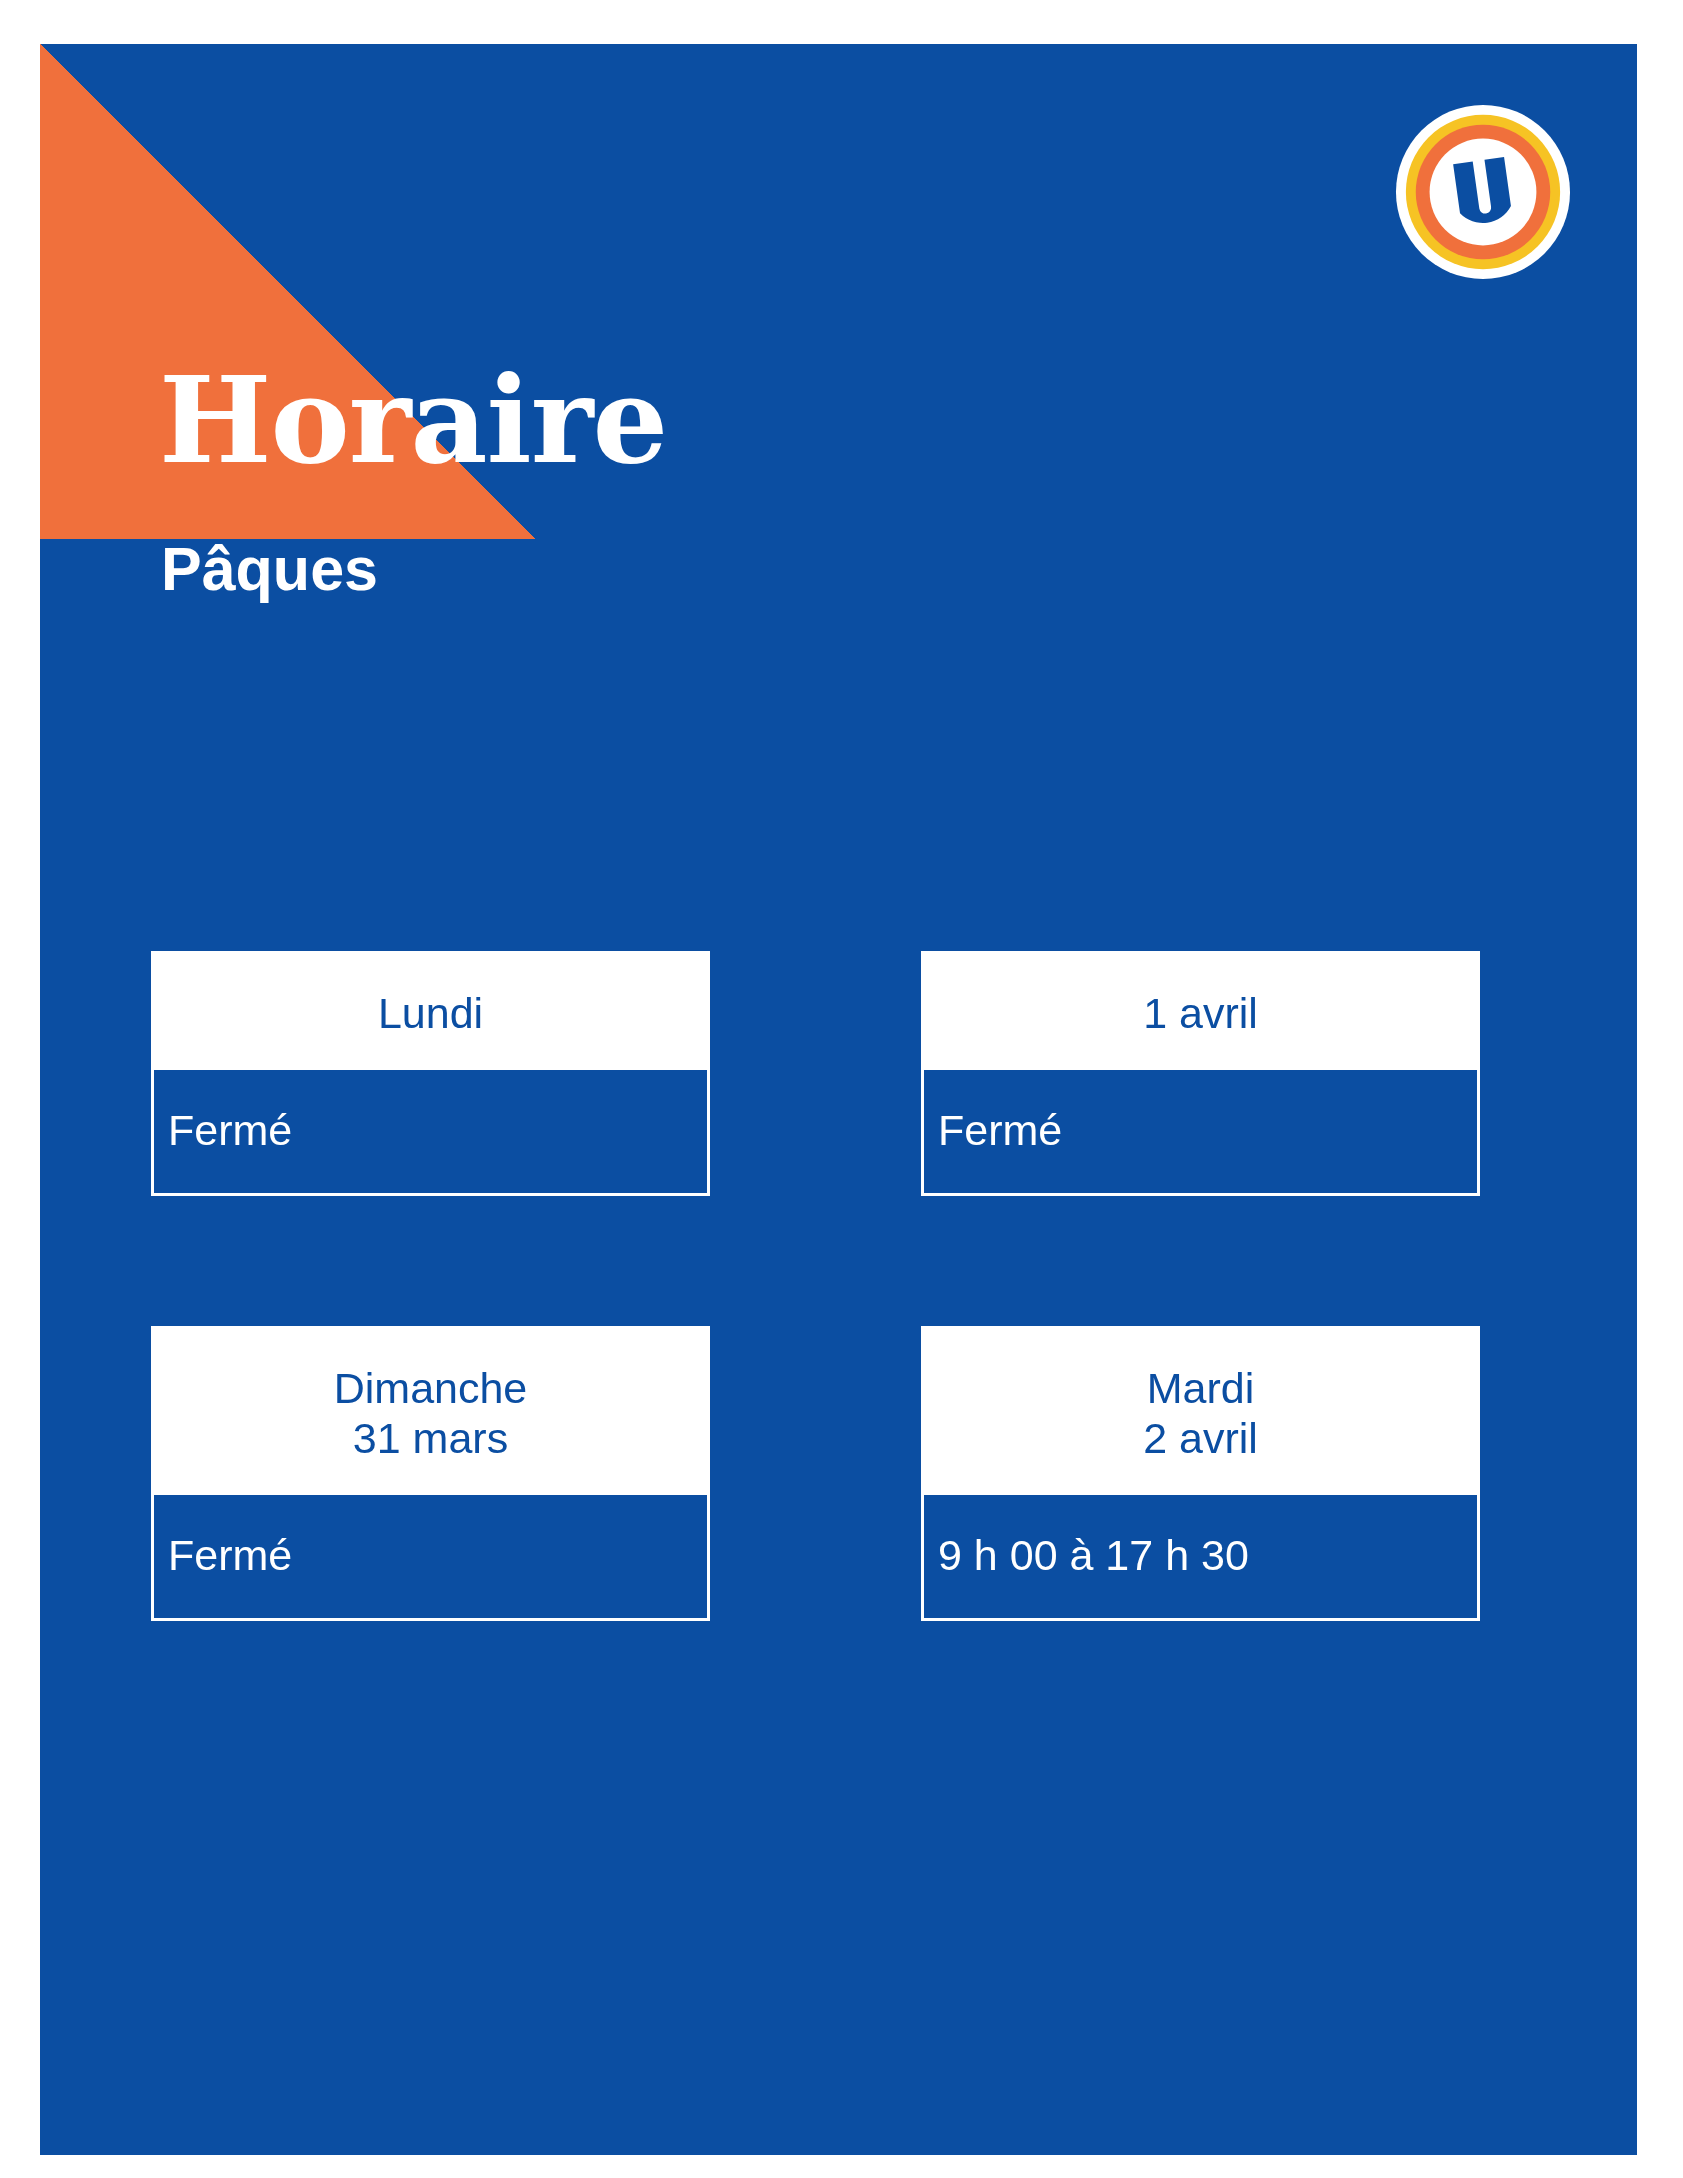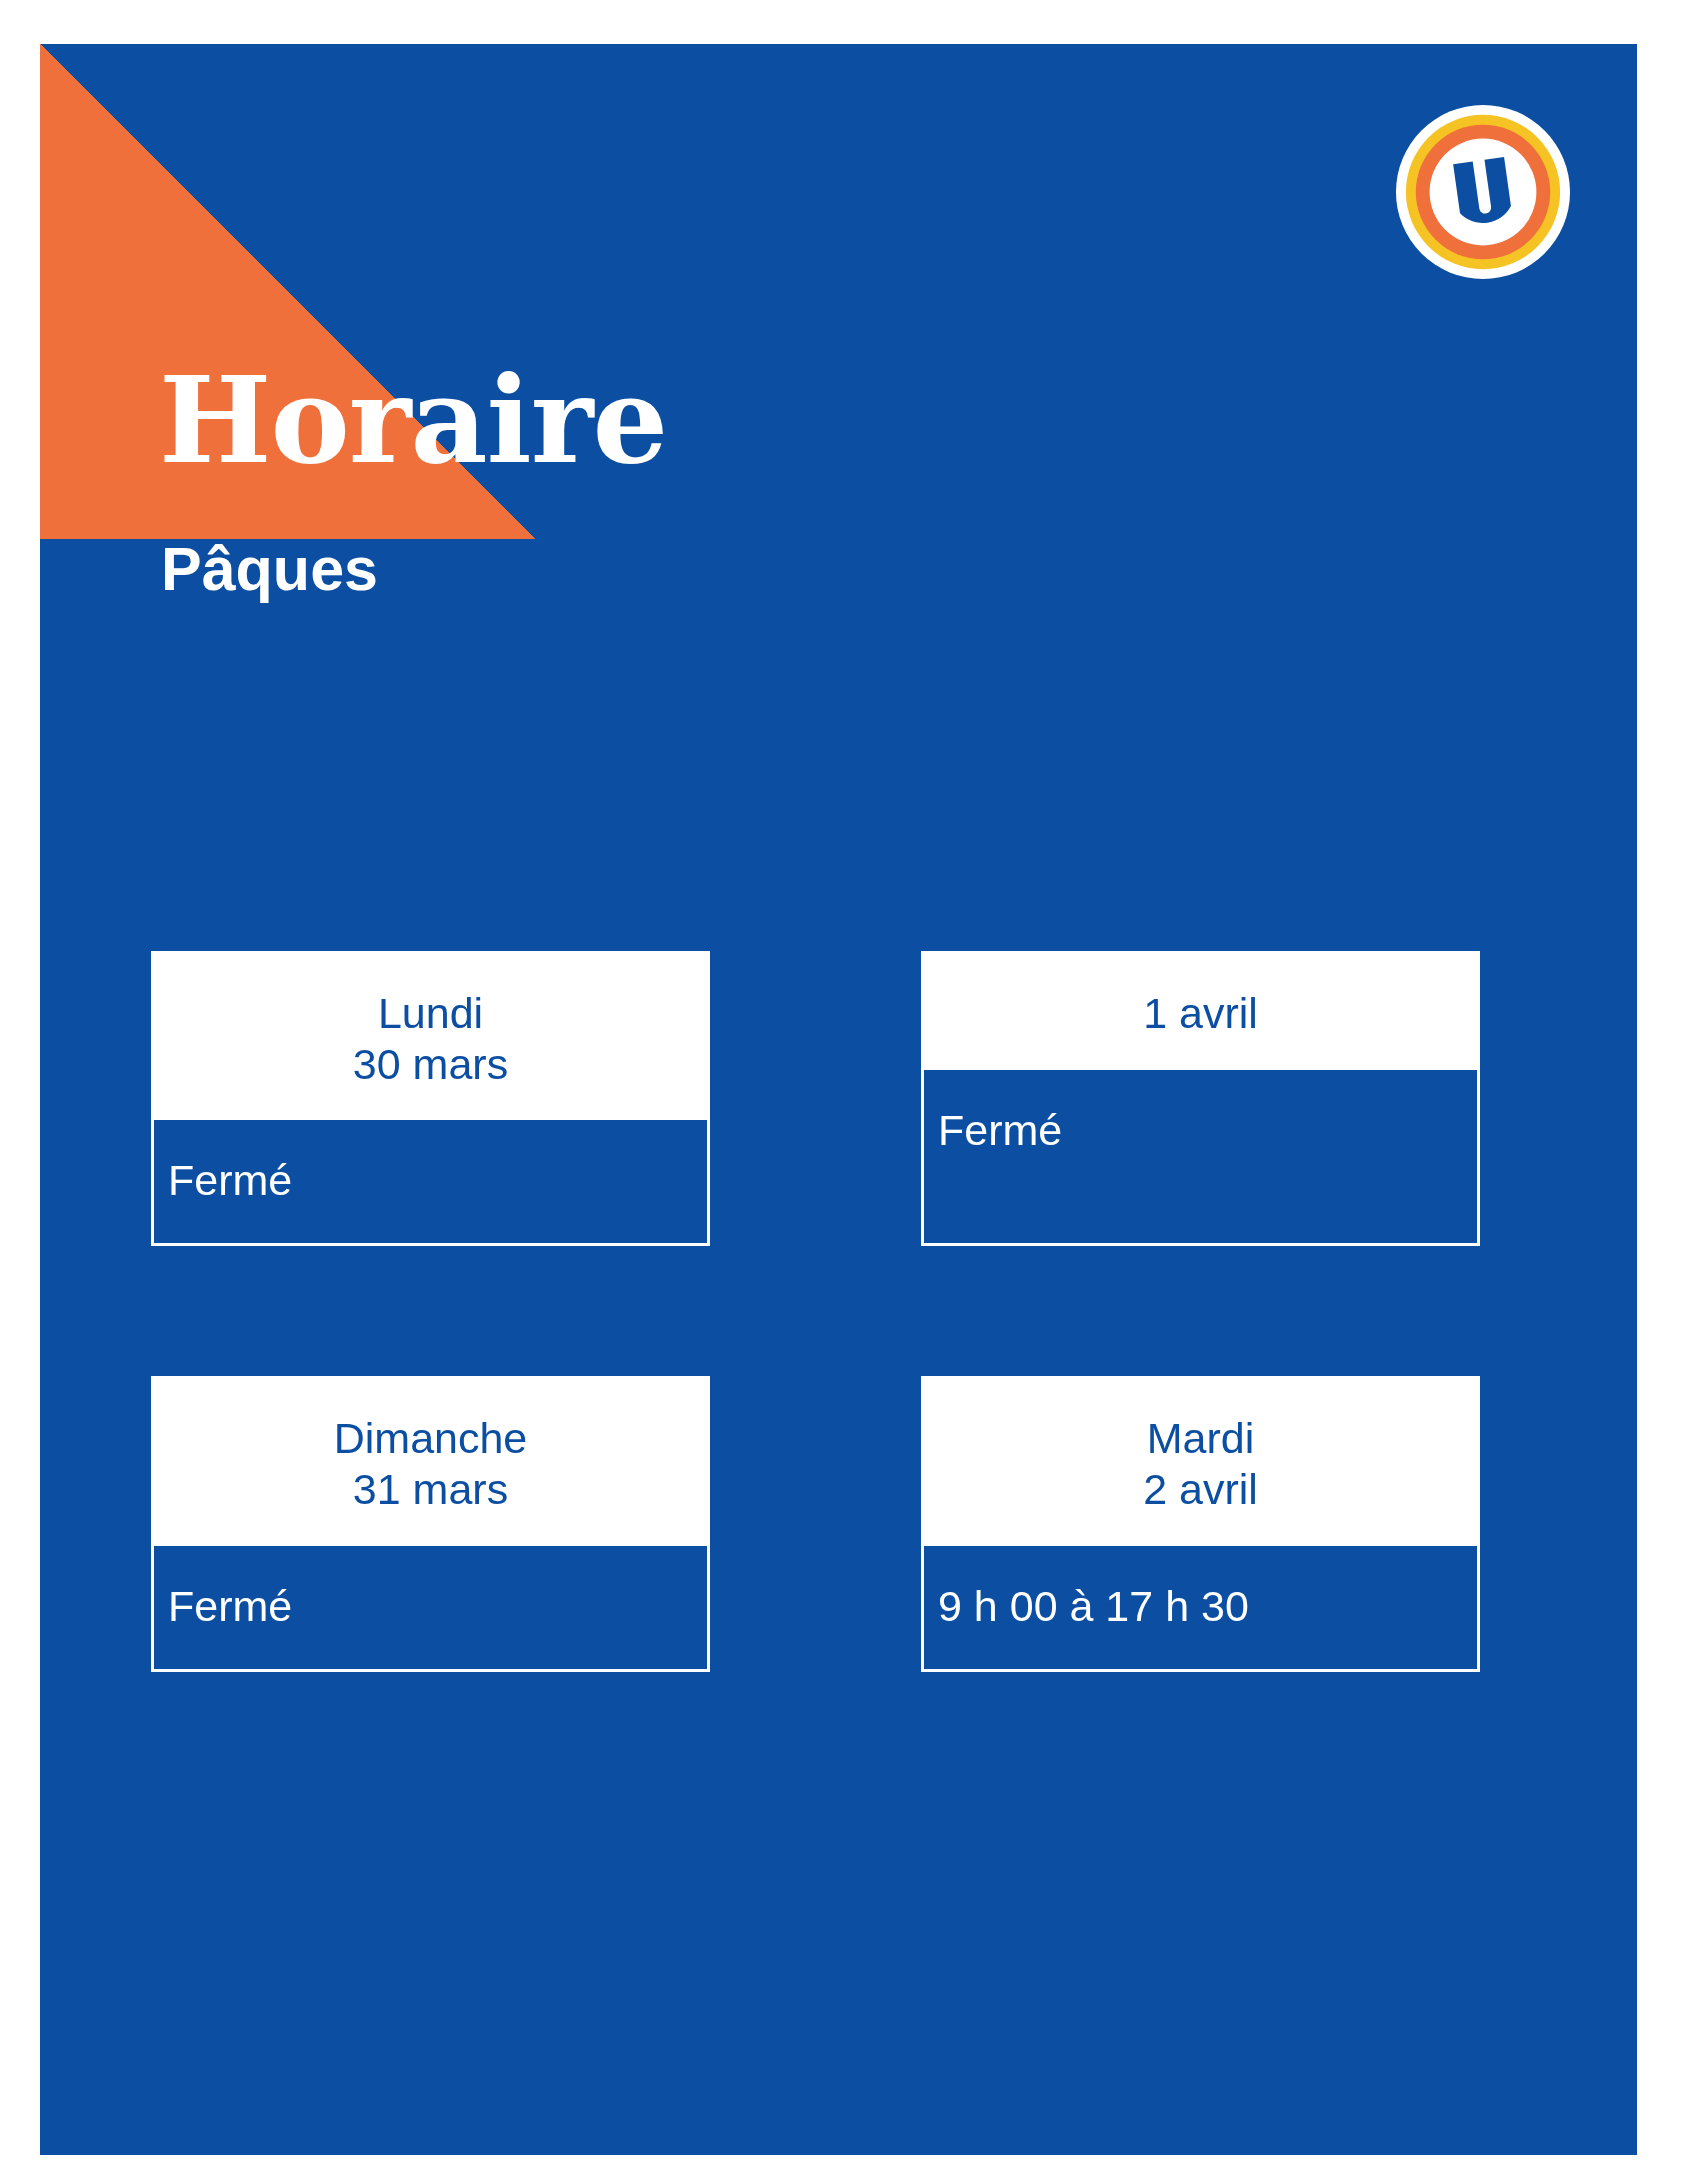--- a/index.html
+++ b/index.html
@@ -121,21 +121,20 @@
   </div>
 
   <div class="title">Horaire</div>
   <div class="subtitle">Pâques</div>
 
   <div class="cards">
 
     <div class="card">
       <div class="card-head">
         <span class="day">Lundi</span>
-        <span class="date">30 mars</span>
       </div>
       <div class="card-body">Fermé</div>
     </div>
 
     <div class="card">
       <div class="card-head">
         <span class="date">1 avril</span>
       </div>
       <div class="card-body">Fermé</div>
     </div>

